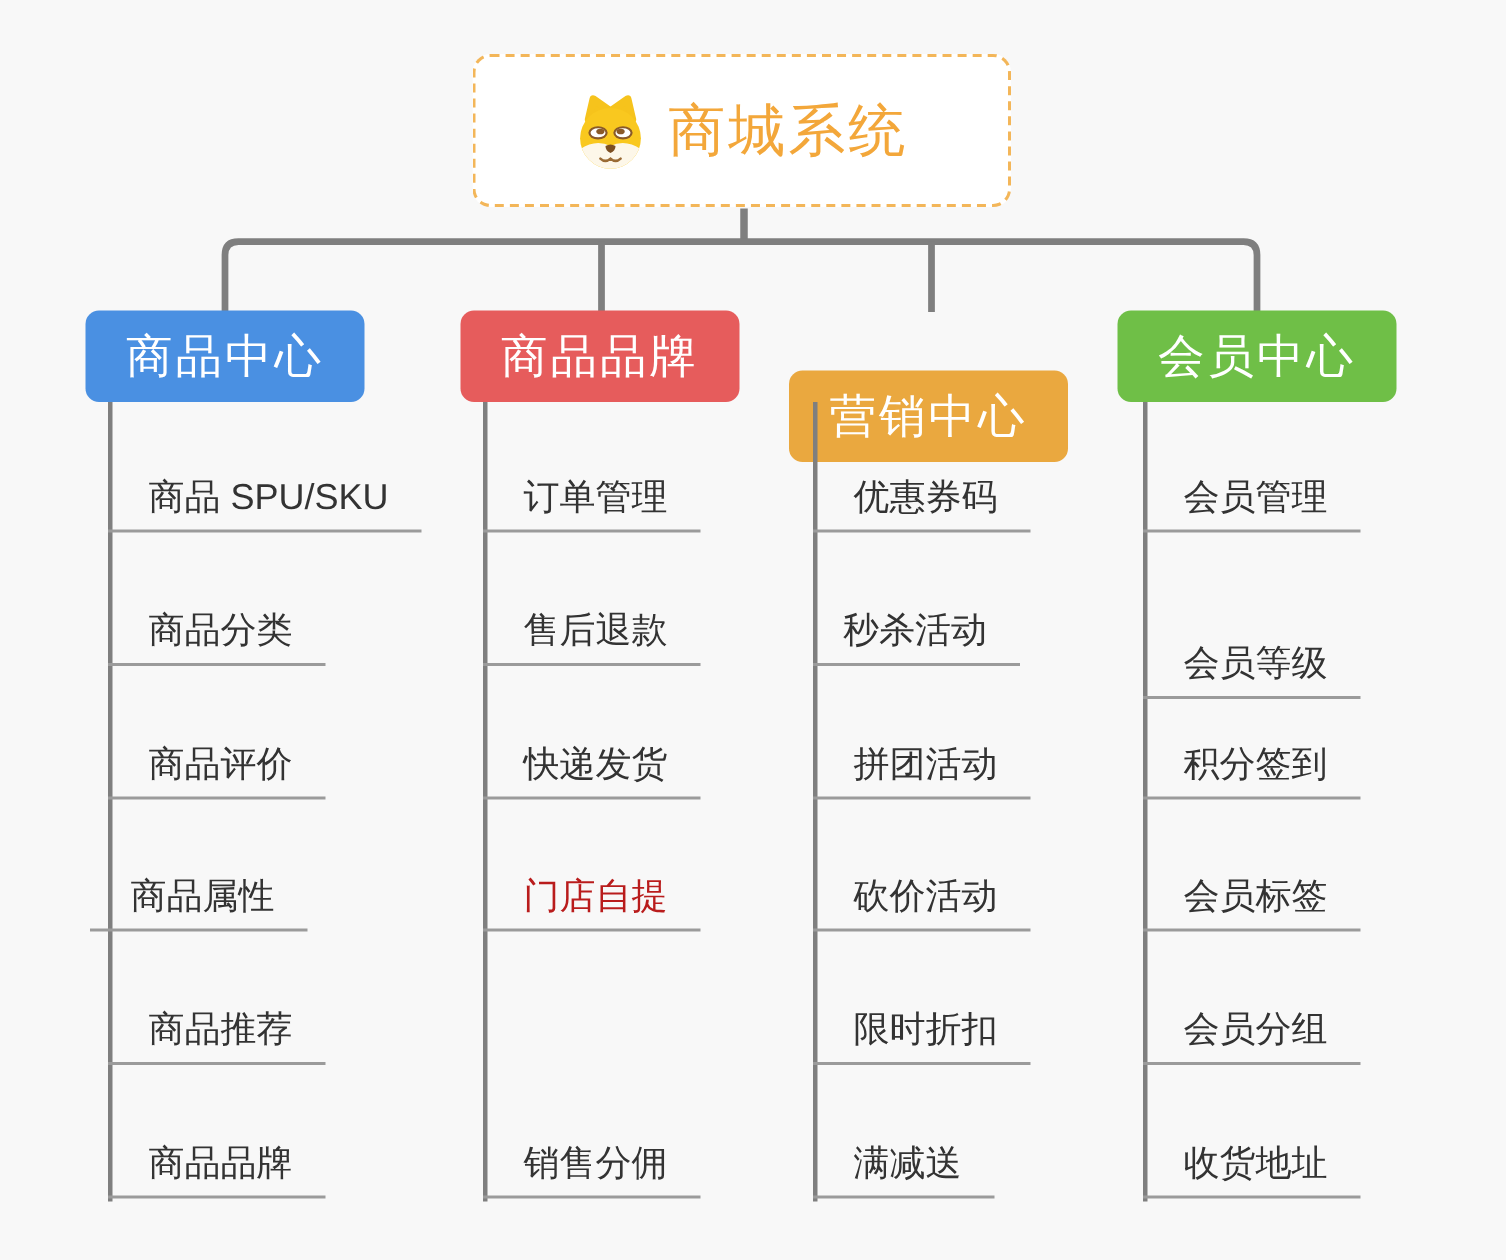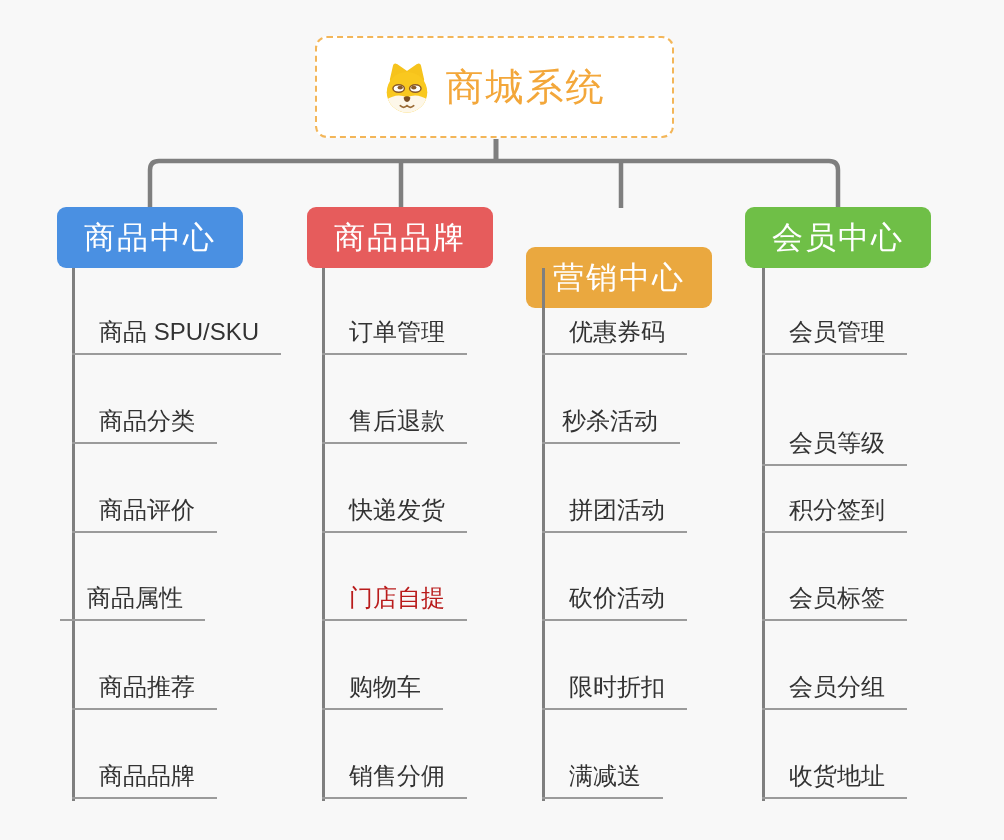--- a/index.html
+++ b/index.html
@@ -107,21 +107,20 @@
     <div class="sub-item" style="left: 72px; top: 673px; border-bottom-color: rgb(155, 155, 155); color: rgb(51, 51, 51);"><span>商品推荐</span></div>
     <div class="sub-item" style="left: 72px; top: 762px; border-bottom-color: rgb(155, 155, 155); color: rgb(51, 51, 51);"><span>商品品牌</span></div>
     <div class="branch-box" style="left: 307px; background: rgb(230, 92, 92);">
       <span class="branch-label">商品品牌</span>
     </div>
     <div class="trunk" style="left: 322px; background: rgb(127, 127, 127);"></div>
     <div class="sub-item" style="left: 322px; top: 318px; border-bottom-color: rgb(155, 155, 155); color: rgb(51, 51, 51);"><span>订单管理</span></div>
     <div class="sub-item" style="left: 322px; top: 407px; border-bottom-color: rgb(155, 155, 155); color: rgb(51, 51, 51);"><span>售后退款</span></div>
     <div class="sub-item" style="left: 322px; top: 496px; border-bottom-color: rgb(155, 155, 155); color: rgb(51, 51, 51);"><span>快递发货</span></div>
     <div class="sub-item" style="left: 322px; top: 584px; border-bottom-color: rgb(155, 155, 155); color: #b91c1c;"><span>门店自提</span></div>
-    <div class="sub-item" style="left: 322px; top: 673px; border-bottom-color: rgb(155, 155, 155); color: rgb(51, 51, 51);"><span>购物车</span></div>
     <div class="sub-item" style="left: 322px; top: 762px; border-bottom-color: rgb(155, 155, 155); color: rgb(51, 51, 51);"><span>销售分佣</span></div>
     <div class="branch-box" style="left: 526px; background: rgb(234, 168, 63); margin-top: 40px;">
       <span class="branch-label">营销中心</span>
     </div>
     <div class="trunk" style="left: 542px; background: rgb(127, 127, 127);"></div>
     <div class="sub-item" style="left: 542px; top: 318px; border-bottom-color: rgb(155, 155, 155); color: rgb(51, 51, 51);"><span>优惠券码</span></div>
     <div class="sub-item" style="left: 542px; top: 407px; border-bottom-color: rgb(155, 155, 155); color: rgb(51, 51, 51); padding-left: 20px;"><span>秒杀活动</span></div>
     <div class="sub-item" style="left: 542px; top: 496px; border-bottom-color: rgb(155, 155, 155); color: rgb(51, 51, 51);"><span>拼团活动</span></div>
     <div class="sub-item" style="left: 542px; top: 584px; border-bottom-color: rgb(155, 155, 155); color: rgb(51, 51, 51);"><span>砍价活动</span></div>
     <div class="sub-item" style="left: 542px; top: 673px; border-bottom-color: rgb(155, 155, 155); color: rgb(51, 51, 51);"><span>限时折扣</span></div>

